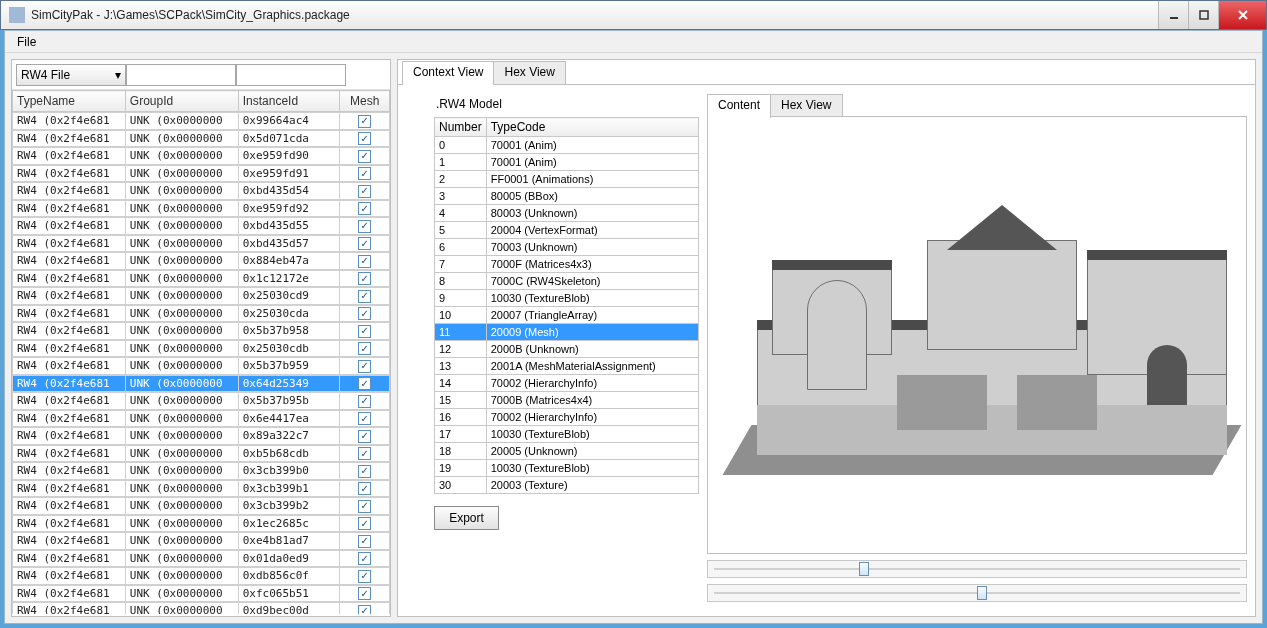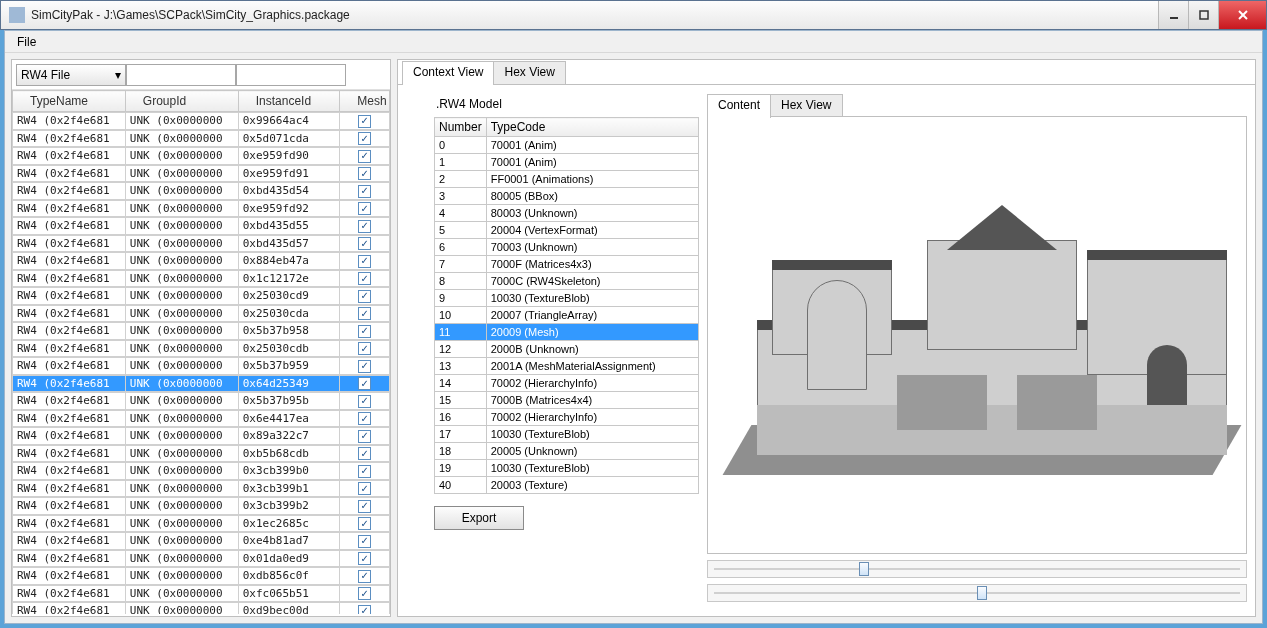--- a/index.html
+++ b/index.html
@@ -20,42 +20,42 @@
 
 .body { position:absolute; top:22px; bottom:0; left:0; right:0; display:flex; gap:6px; padding:6px; }
 
 .leftpane { width: 380px; background:#fff; border:1px solid #bfbfbf; display:flex; flex-direction:column; }
 .toolbar { height:30px; display:flex; align-items:center; padding:4px; border-bottom:1px solid #e0e0e0; }
 .combo { width:110px; height:22px; border:1px solid #a7a7a7; background:linear-gradient(#fff,#e6e6e6); display:flex; align-items:center; padding:0 4px; justify-content:space-between; }
 .txt { width:110px; height:22px; border:1px solid #a7a7a7; background:#fff; padding:0 4px; }
 
 .grid { flex:1; overflow:hidden; position:relative; }
 .grid table { border-collapse:collapse; width:100%; table-layout:fixed; }
-.grid th { background:linear-gradient(#fdfdfd,#ececec); border:1px solid #c8c8c8; text-align:left; padding:3px 17px; font-weight:normal; color:#333; }
+.grid th { background:linear-gradient(#fdfdfd,#ececec); border:1px solid #c8c8c8; text-align:left; padding:3px 4px; font-weight:normal; color:#333; }
 .grid td { border:1px solid #d0d0d0; padding:1px 4px; white-space:nowrap; overflow:hidden; font-family: Consolas, monospace; font-size:11px; color:#222; }
 .grid tbody { display:block; max-height:502px; overflow-y:scroll; }
 .grid thead, .grid tbody tr { display:table; width:100%; table-layout:fixed; }
 .grid .c1{width:100px;} .grid .c2{width:100px;margin-left:12px;} .grid .c3{width:90px;} .grid .c4{width:44px; text-align:center;}
 .grid tr.sel td { background:#3399ff; color:#fff; }
 .chk { width:13px; height:13px; border:1px solid #5b8ec1; background:#fff; display:inline-flex; align-items:center; justify-content:center; color:#1a4f8a; font-size:10px; line-height:1; }
 
 .rightpane { flex:1; background:#fff; border:1px solid #bfbfbf; position:relative; }
 .tabs { display:flex; height:24px; padding-left:4px; }
 .tab { padding:3px 10px; border:1px solid #bfbfbf; border-bottom:none; background:#ececec; position:relative; top:1px; margin-right:-1px; }
 .tab.active { background:#fff; z-index:2; }
 .tabbody { position:absolute; top:24px; left:0; right:0; bottom:0; border-top:1px solid #bfbfbf; padding:8px; display:flex; gap:8px; }
 
 .rw4col { width:265px; display:flex; flex-direction:column;margin-left:28px; }
 .rw4title { margin:4px 2px 6px; }
 .rw4grid table { border-collapse:collapse; width:100%; }
 .rw4grid th { background:linear-gradient(#fdfdfd,#ececec); border:1px solid #c8c8c8; text-align:left; padding:2px 4px; font-weight:normal; }
 .rw4grid td { border:1px solid #c8c8c8; padding:2px 4px; font-size:11px; }
 .rw4grid .n{width:48px;} 
 .rw4grid tr.sel td { background:#3399ff; color:#fff; }
-.exportbtn { margin-top:12px; width:90px; height:24px; border:1px solid #8a8a8a; background:linear-gradient(#fdfdfd,#e2e2e2); align-self:flex-start; }
+.exportbtn { margin-top:12px; width:65px; height:24px; border:1px solid #8a8a8a; background:linear-gradient(#fdfdfd,#e2e2e2); align-self:flex-start; }
 
 .viewer { flex:1; display:flex; flex-direction:column; }
 .viewer .tabs { padding-left:0;text-align:center; }
 .viewer-body { flex:1; border:1px solid #bfbfbf; margin-top:-1px; position:relative; background:#fff; display:flex; align-items:center; justify-content:center; overflow:hidden; }
 .sliders { margin-top:6px; }
 .slider { height:18px; border:1px solid #c8c8c8; background:#f6f6f6; position:relative; margin-bottom:6px; }
 .slider::before { content:""; position:absolute; left:6px; right:6px; top:50%; height:2px; background:#d0d0d0; transform:translateY(-50%); }
 .thumb { position:absolute; top:1px; width:10px; height:14px; background:linear-gradient(#fafcff,#cfe3f7); border:1px solid #6a8fb5; }
 
 
@@ -387,21 +387,21 @@
                   </tr>
                   <tr>
                     <td class="n">18</td>
                     <td>20005 (Unknown)</td>
                   </tr>
                   <tr>
                     <td class="n">19</td>
                     <td>10030 (TextureBlob)</td>
                   </tr>
                   <tr>
-                    <td class="n">40</td>
+                    <td class="n">30</td>
                     <td>20003 (Texture)</td>
                   </tr>
                 </tbody>
             </table>
           </div>
           <button class="exportbtn">Export</button>
         </div>
 
         <div class="viewer">
           <div class="tabs">

